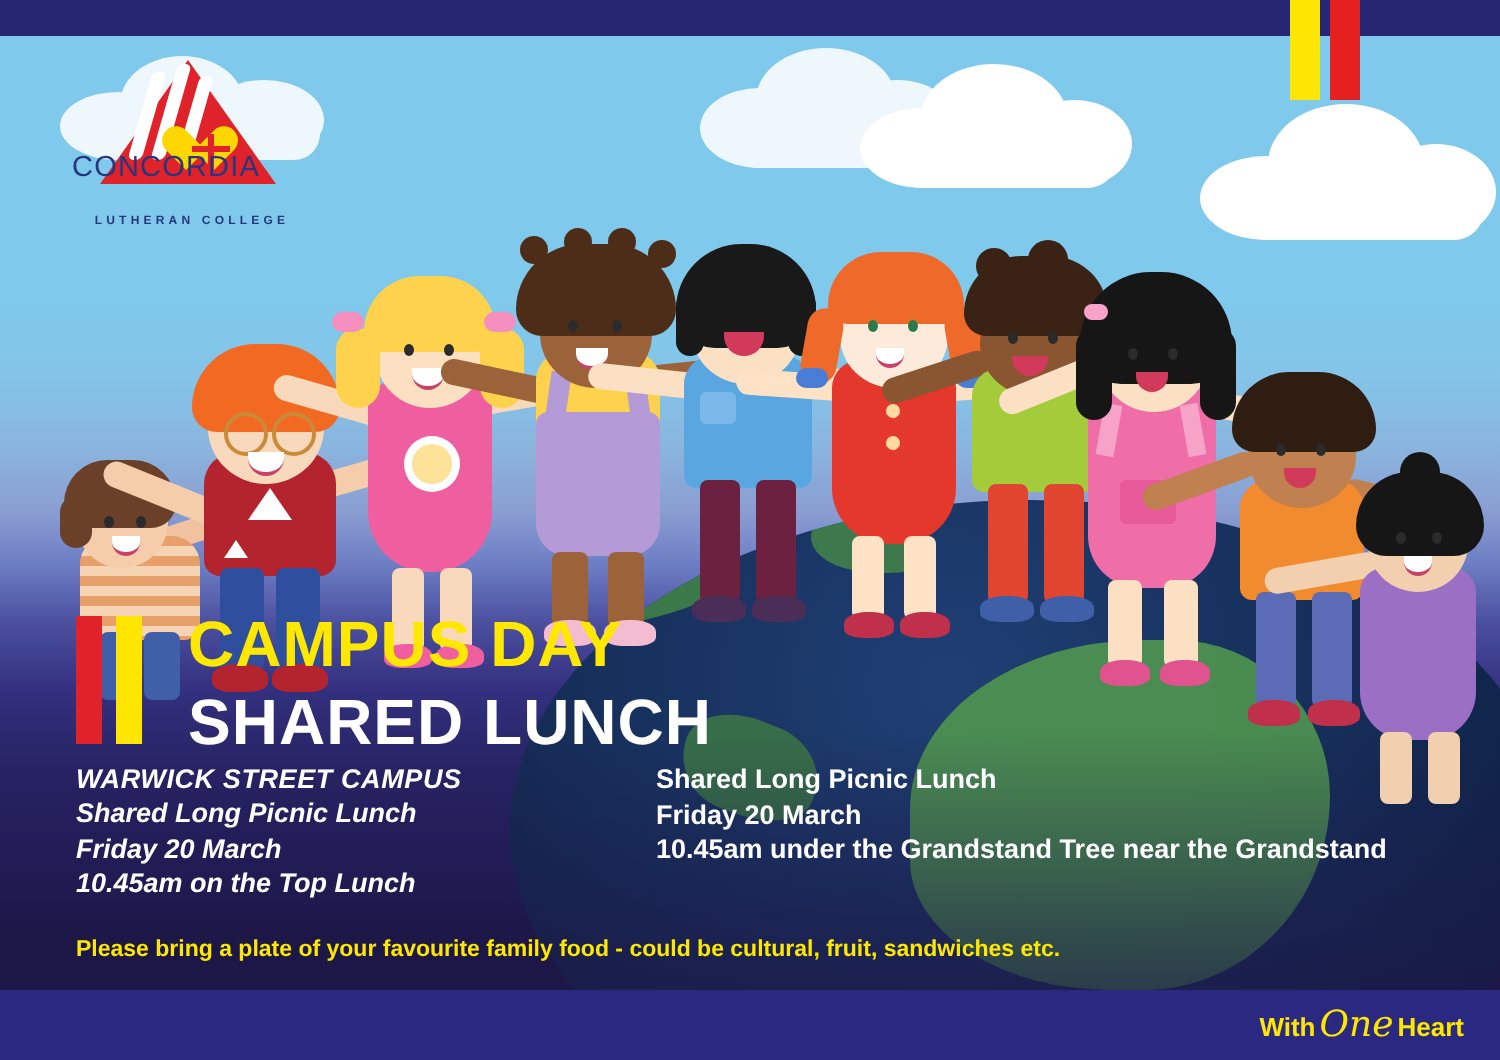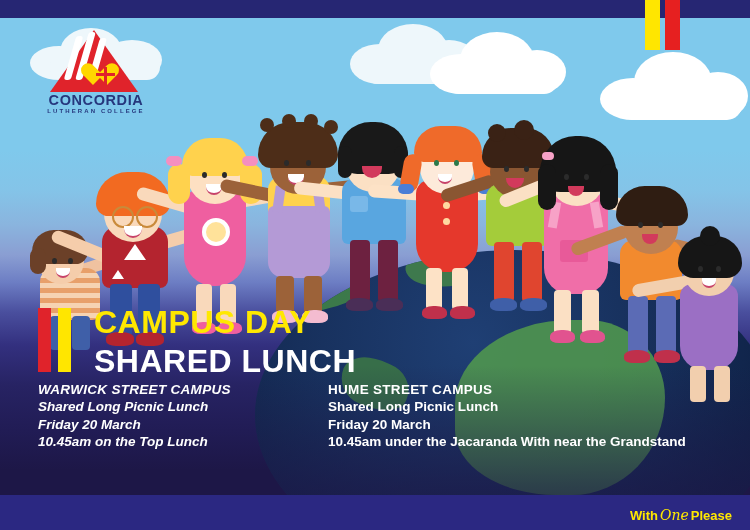--- a/index.html
+++ b/index.html
@@ -104,21 +104,21 @@
     font-size:11.5px;font-weight:bold;color:#ffe800;white-space:nowrap;
   }
 
   
   .tagline{
     position:absolute;right:18px;bottom:7px;
     color:#ffe800;font-size:13px;font-weight:bold;white-space:nowrap;
   }
   .tagline .script{
     font-family:"DejaVu Serif", serif;
-    font-style:italic;font-size:14px;font-weight:normal;
+    font-style:italic;font-size:18px;font-weight:normal;
     padding:0 2px;
   }
 
   
   .logo{position:absolute;left:36px;top:28px;width:120px;height:92px;}
   .logo .tri{
     position:absolute;left:14px;top:2px;width:0;height:0;
     border-left:44px solid transparent;border-right:44px solid transparent;
     border-bottom:62px solid #e0232b;
   }
@@ -128,22 +128,22 @@
   }
   .logo .heart .hl,.logo .heart .hr{
     position:absolute;top:0;width:14px;height:21px;
     background:#ffd700;border-radius:14px 14px 0 0;
   }
   .logo .heart .hl{left:0;transform:rotate(-45deg);transform-origin:0 100%;}
   .logo .heart .hr{left:0;transform:rotate(45deg);transform-origin:100% 100%;}
   .logo .heart .cross-v{position:absolute;left:11px;top:3px;width:3px;height:19px;background:#e0232b;}
   .logo .heart .cross-h{position:absolute;left:3px;top:9px;width:19px;height:3px;background:#e0232b;}
   .logo .name{
-    position:absolute;left:0;top:64px;width:120px;text-align:center;
-    color:#26377d;font-size:14.5px;font-weight:bold;letter-spacing:.6px;
+    position:absolute;left:0;top:48px;width:120px;text-align:left;
+    color:#26377d;font-size:14.5px;font-weight:normal;letter-spacing:.6px;
   }
   .logo .sub{
     position:absolute;left:0;top:80px;width:120px;text-align:center;
     color:#26377d;font-size:6px;font-weight:bold;letter-spacing:2.1px;
   }
 </style>
 </head>
 <body>
 
 <div id="poster">
@@ -388,23 +388,23 @@
   </div>
 
   <div class="cols">
     <div class="col left">
       <div class="ch">WARWICK STREET CAMPUS</div>
       <div class="cl">Shared Long Picnic Lunch</div>
       <div class="cl">Friday 20 March</div>
       <div class="cl">10.45am on the Top Lunch</div>
     </div>
     <div class="col right">
-      <div class="ch">HUME STREET CAMPUS</div>
       <div class="cl">Shared Long Picnic Lunch</div>
       <div class="cl">Friday 20 March</div>
-      <div class="cl">10.45am under the Jacaranda With near the Grandstand</div>
+      <div class="cl">10.45am under the Grandstand Tree near the Grandstand</div>
     </div>
   </div>
 
-
-  <div class="tagline"><span>With</span><span class="script">One</span><span>Please</span></div>
+  <div class="note">Please bring a plate of your favourite family food - could be cultural, fruit, sandwiches etc.</div>
+
+  <div class="tagline"><span>With</span><span class="script">One</span><span>Heart</span></div>
 
 </div>
 
 </body></html>

